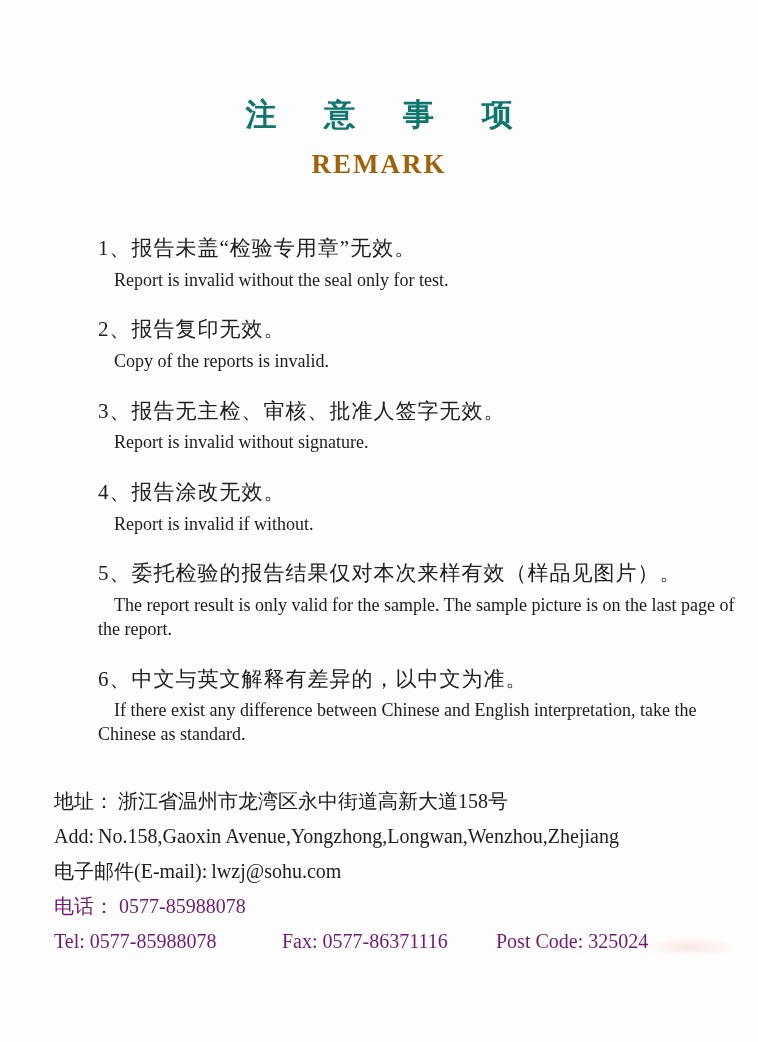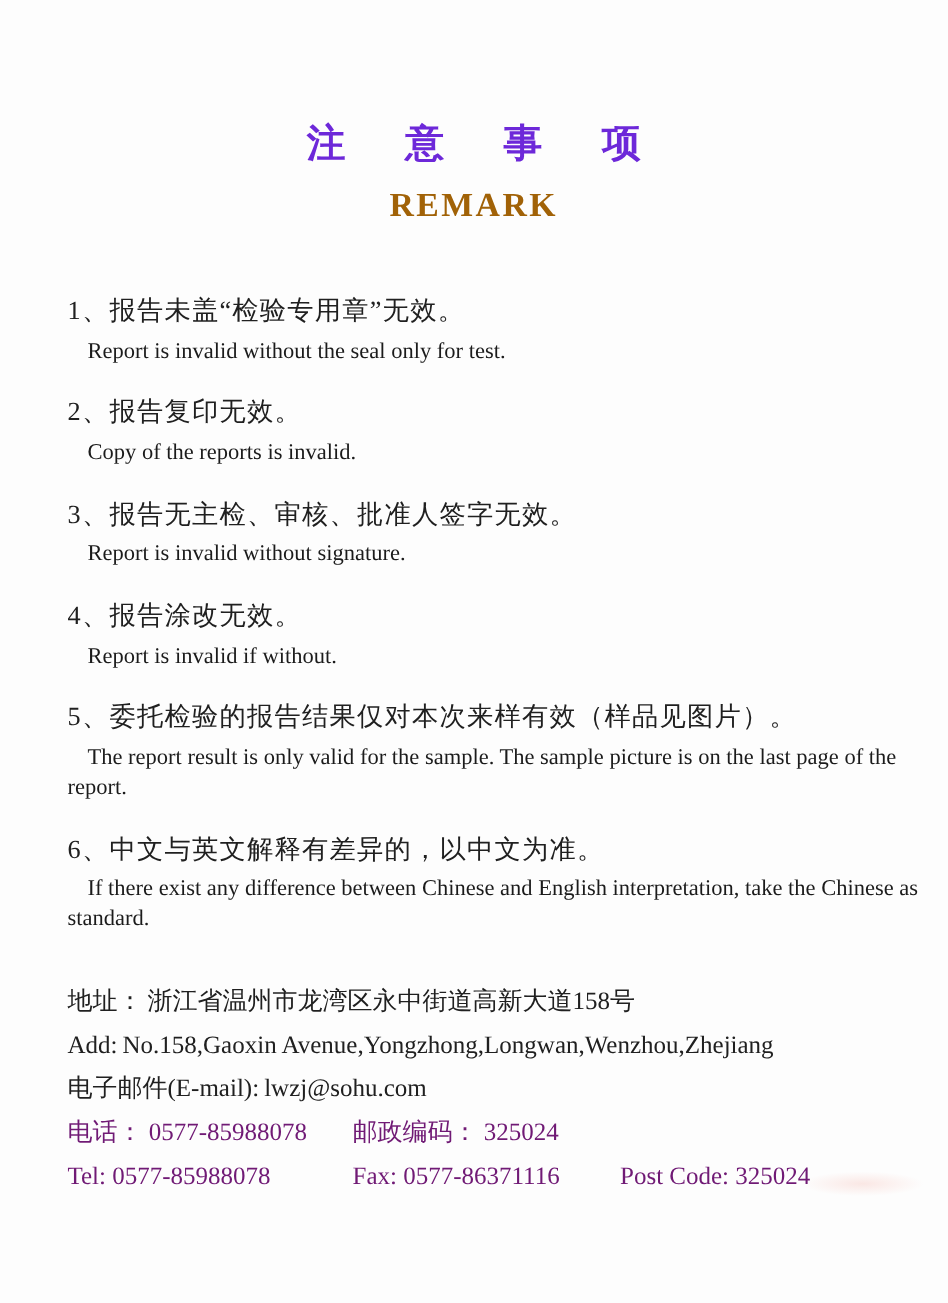--- a/index.html
+++ b/index.html
@@ -19,32 +19,33 @@
     height: 1042px;
     padding-top: 94px;
   }
   .title-block { text-align: center; }
   .title-cn {
     margin: 0;
     font-size: 31px;
     font-weight: 600;
     letter-spacing: 20px;
     padding-left: 20px; 
-    color: #6d28d9;
+    color: #0f766e;
   }
   .title-en {
     margin: 13px 0 0 0;
     font-size: 27px;
     font-weight: 600;
     letter-spacing: 2px;
     color: #a16207;
   }
   .remarks {
     margin-top: 56px;
     padding: 0 22px 0 54px;
+    margin-left: 44px;
   }
   .remark { margin-bottom: 25px; }
   .remark .cn {
     margin: 0 0 7px 0;
     font-size: 21px;
     line-height: 1.22;
     color: #202020;
     letter-spacing: 1px;
   }
   .remark .en {
@@ -112,21 +113,20 @@
     </div>
   </div>
 
   <div class="contact">
     <p class="row"><span class="lbl">地址：</span><span>浙江省温州市龙湾区永中街道高新大道158号</span></p>
     <p class="row"><span class="lbl">Add:</span><span>No.158,Gaoxin Avenue,Yongzhong,Longwan,Wenzhou,Zhejiang</span></p>
     <p class="row"><span class="lbl">电子邮件(E-mail):</span><span>lwzj@sohu.com</span></p>
 
     <div class="tri-row">
       <span class="cell"><span class="lbl">电话：</span><span>0577-85988078</span></span>
-      <span class="cell"><span class="lbl">邮政编码：</span><span>325024</span></span>
     </div>
 
     <div class="tri-row">
       <span class="cell"><span class="lbl">Tel:</span><span>0577-85988078</span></span>
       <span class="cell"><span class="lbl">Fax:</span><span>0577-86371116</span></span>
       <span class="cell"><span class="lbl">Post Code:</span><span>325024</span></span>
     </div>
   </div>
 
 </div>

